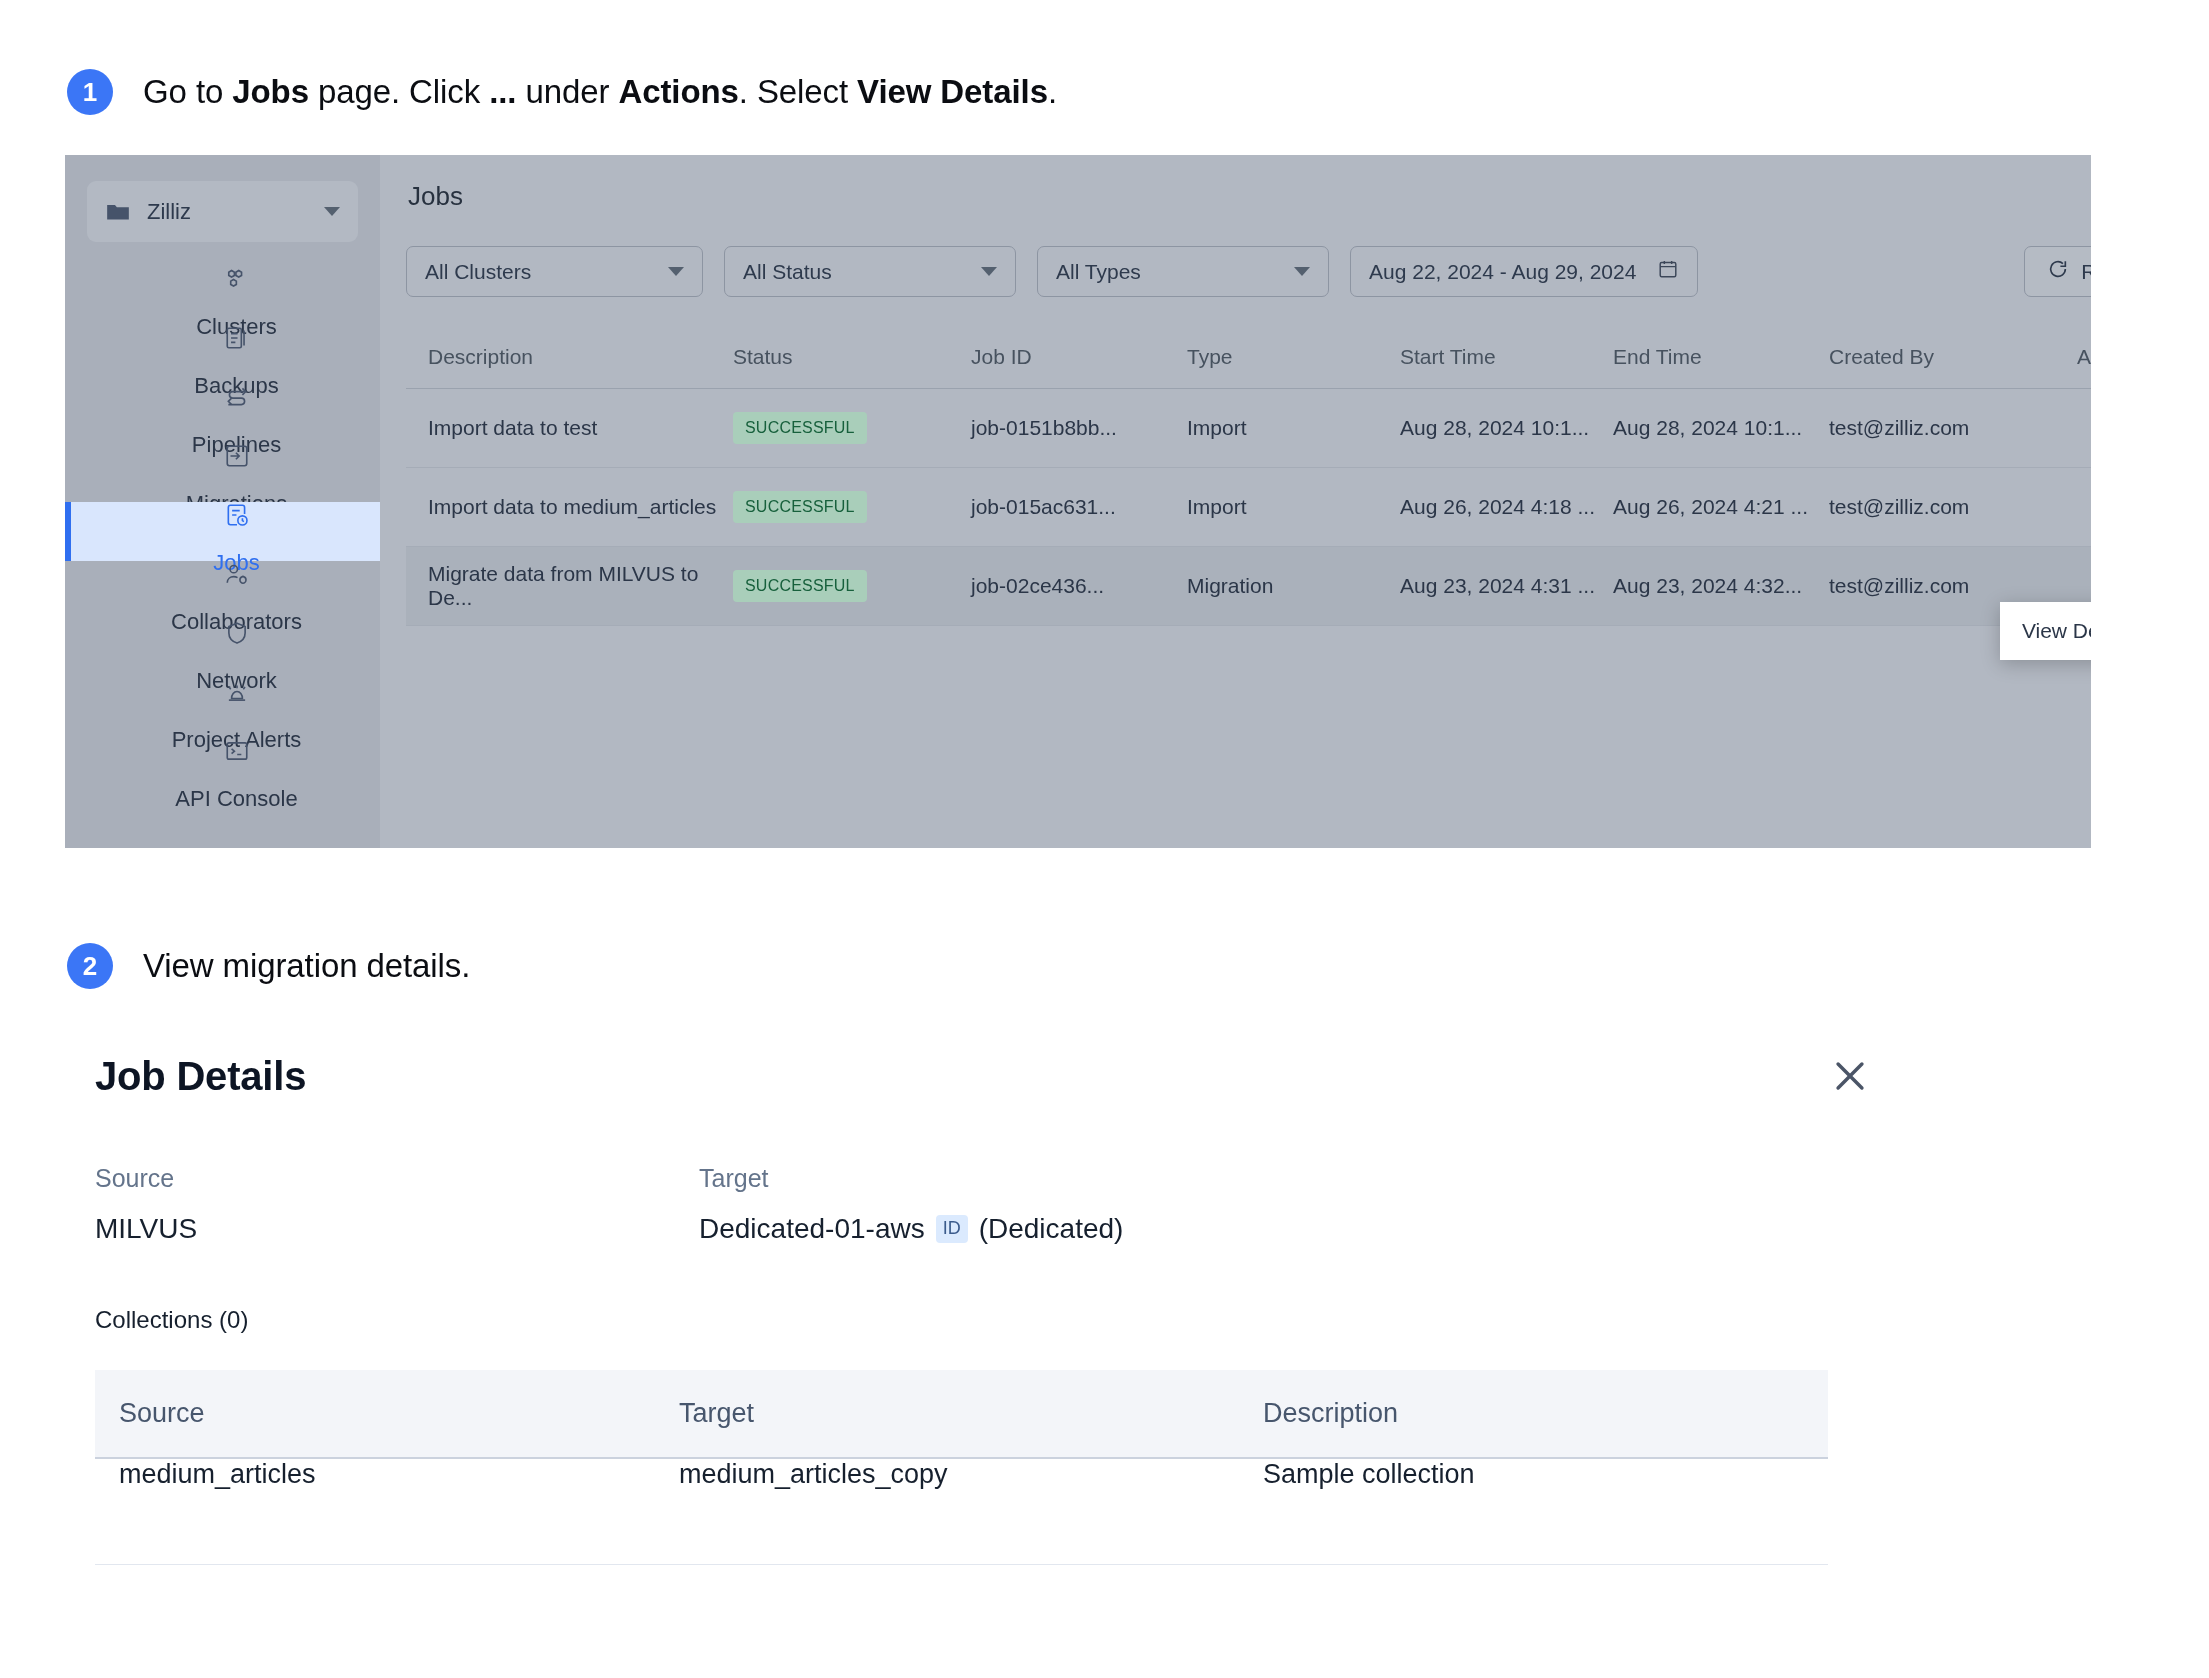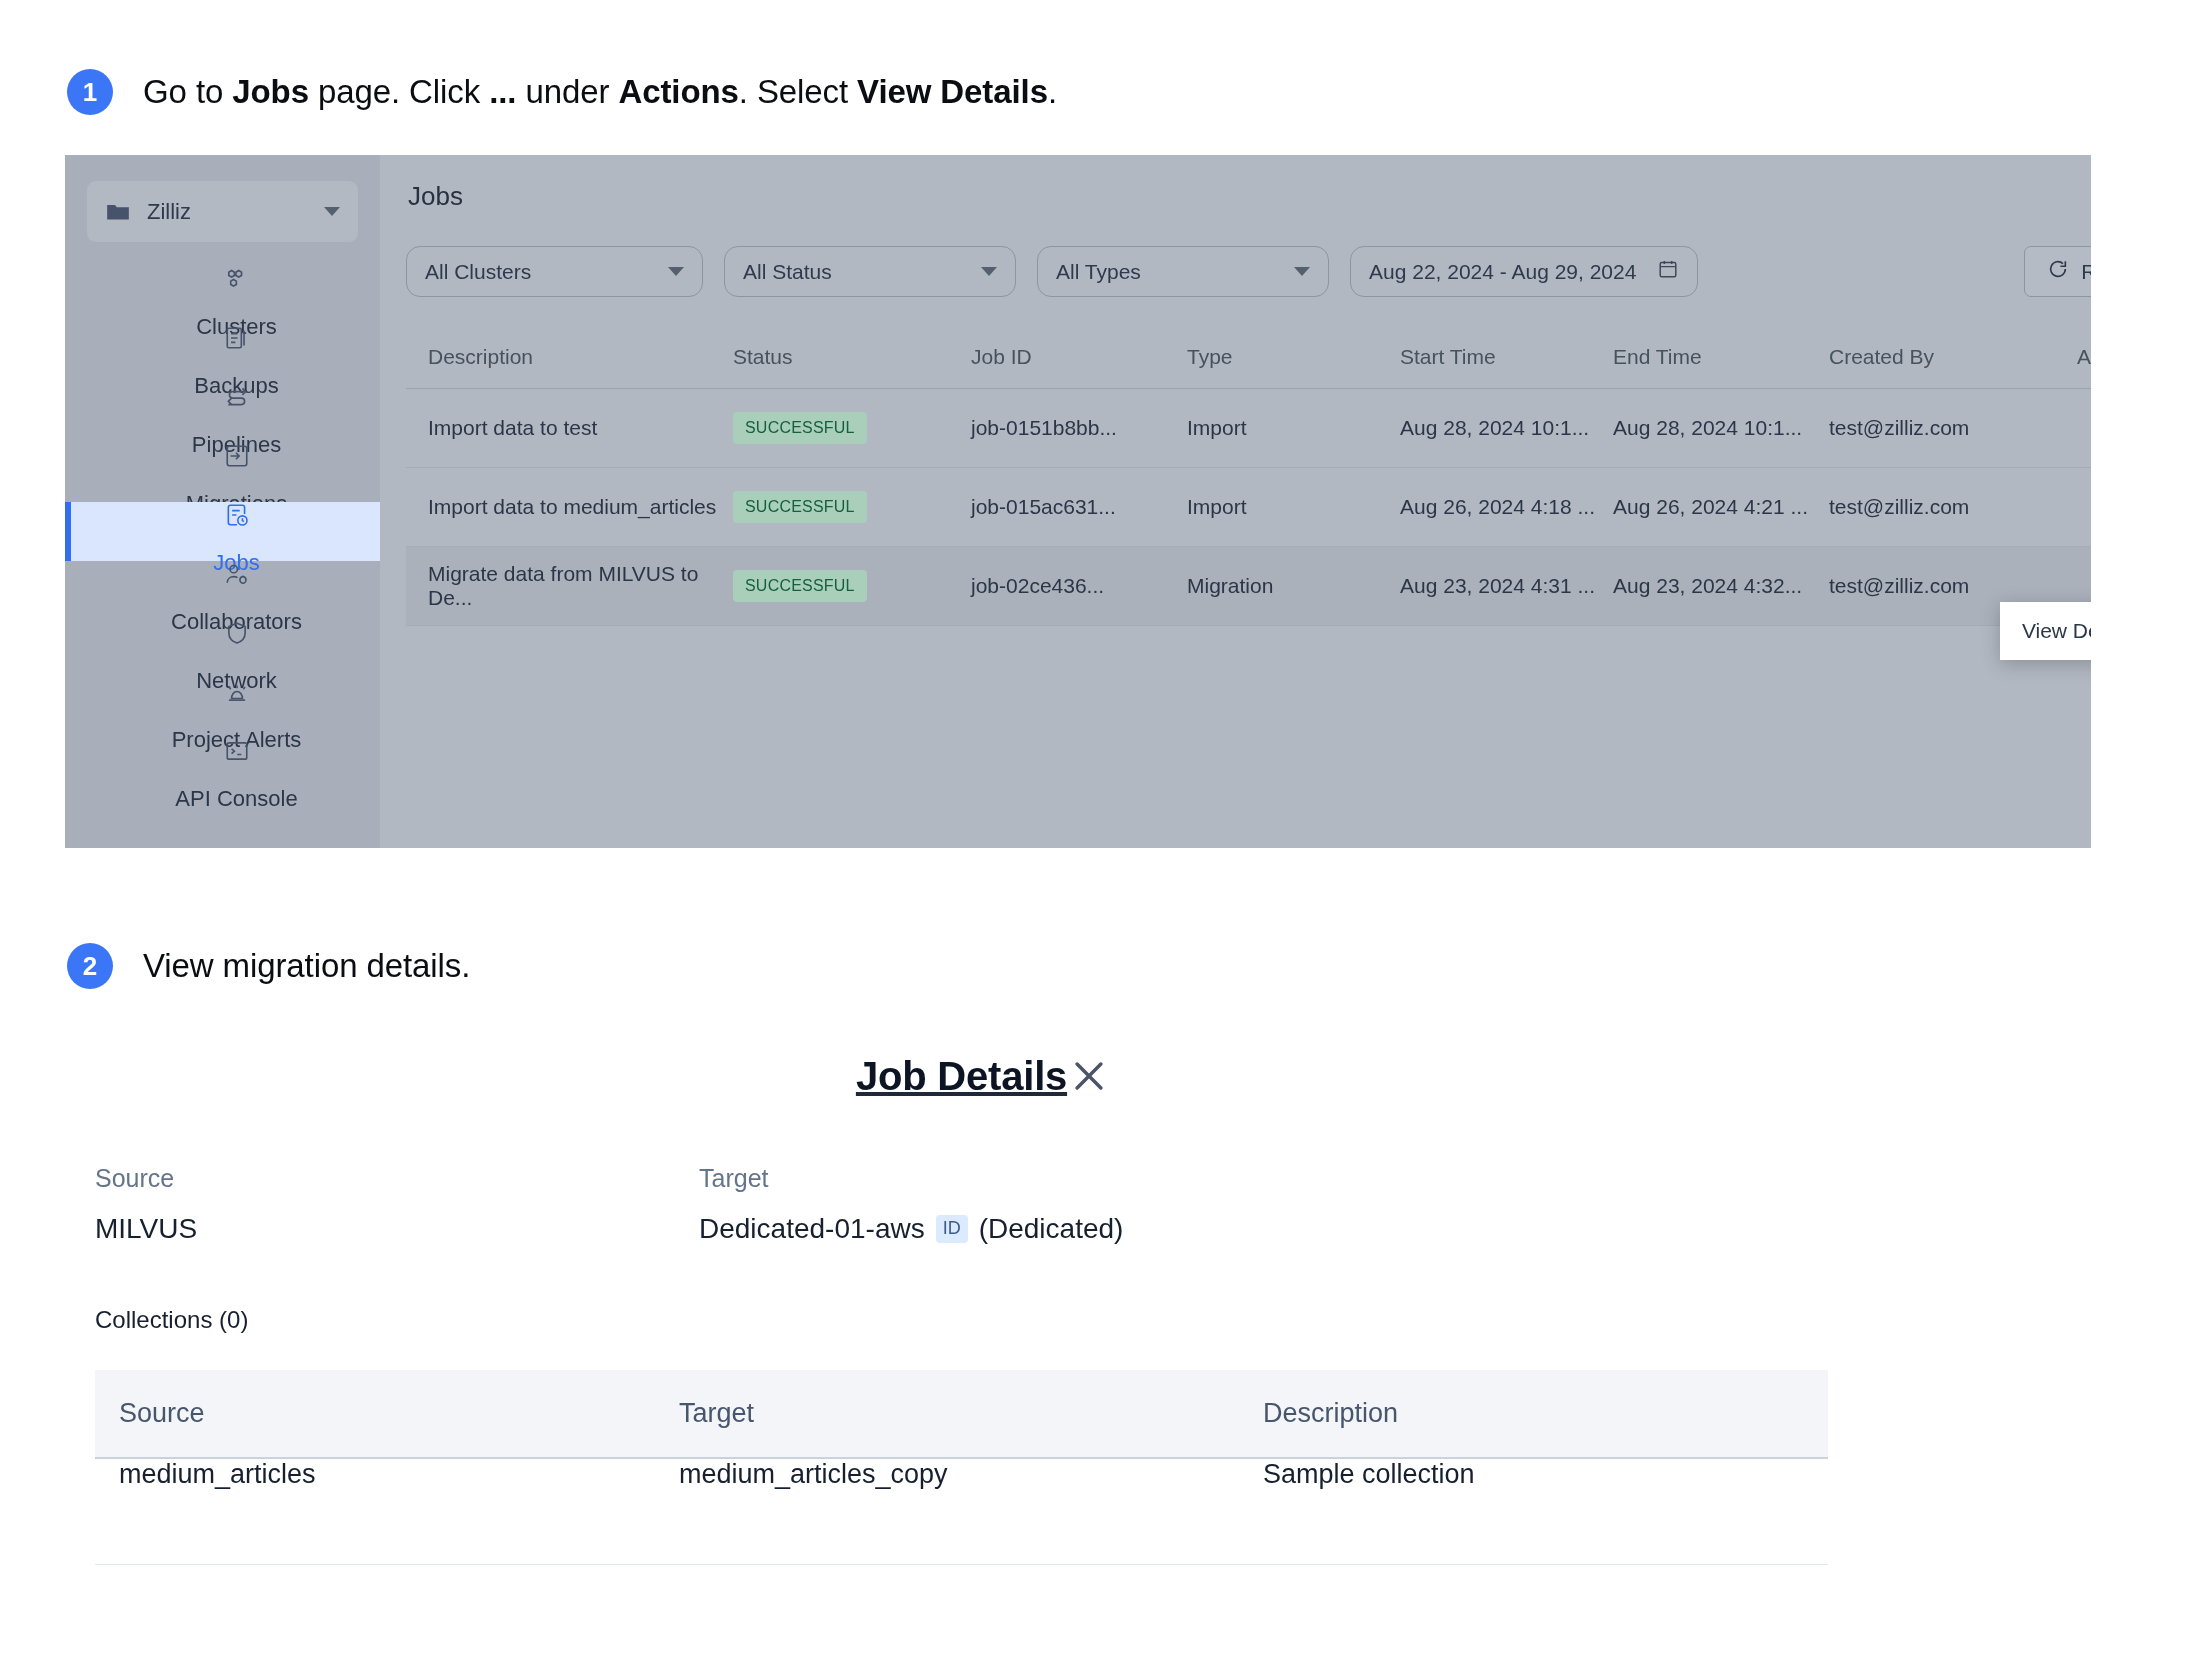--- a/index.html
+++ b/index.html
@@ -148,21 +148,21 @@
   }
   .filters {
     display: flex;
     align-items: center;
     gap: 21px;
     padding-right: 28px;
   }
   .select-box {
     height: 51px;
     border: 1px solid #8d95a2;
-    border-radius: 14px;
+    border-radius: 7px;
     display: flex;
     align-items: center;
     padding: 0 18px;
     box-sizing: border-box;
     font-size: 21px;
     color: #2e3a4d;
     cursor: pointer;
     background: transparent;
   }
   .select-box .v { flex: 1; }
@@ -245,22 +245,21 @@
   
   .details {
     position: absolute;
     left: 95px;
     top: 1054px;
     width: 1777px;
   }
   .det-head {
     display: flex;
     align-items: flex-start;
-    justify-content: center;
-    text-decoration: underline;
+    justify-content: space-between;
   }
   .det-title {
     font-size: 40px;
     font-weight: 700;
     color: #0d1524;
     margin: 0;
     letter-spacing: -0.2px;
   }
   .close-x {
     width: 44px;

